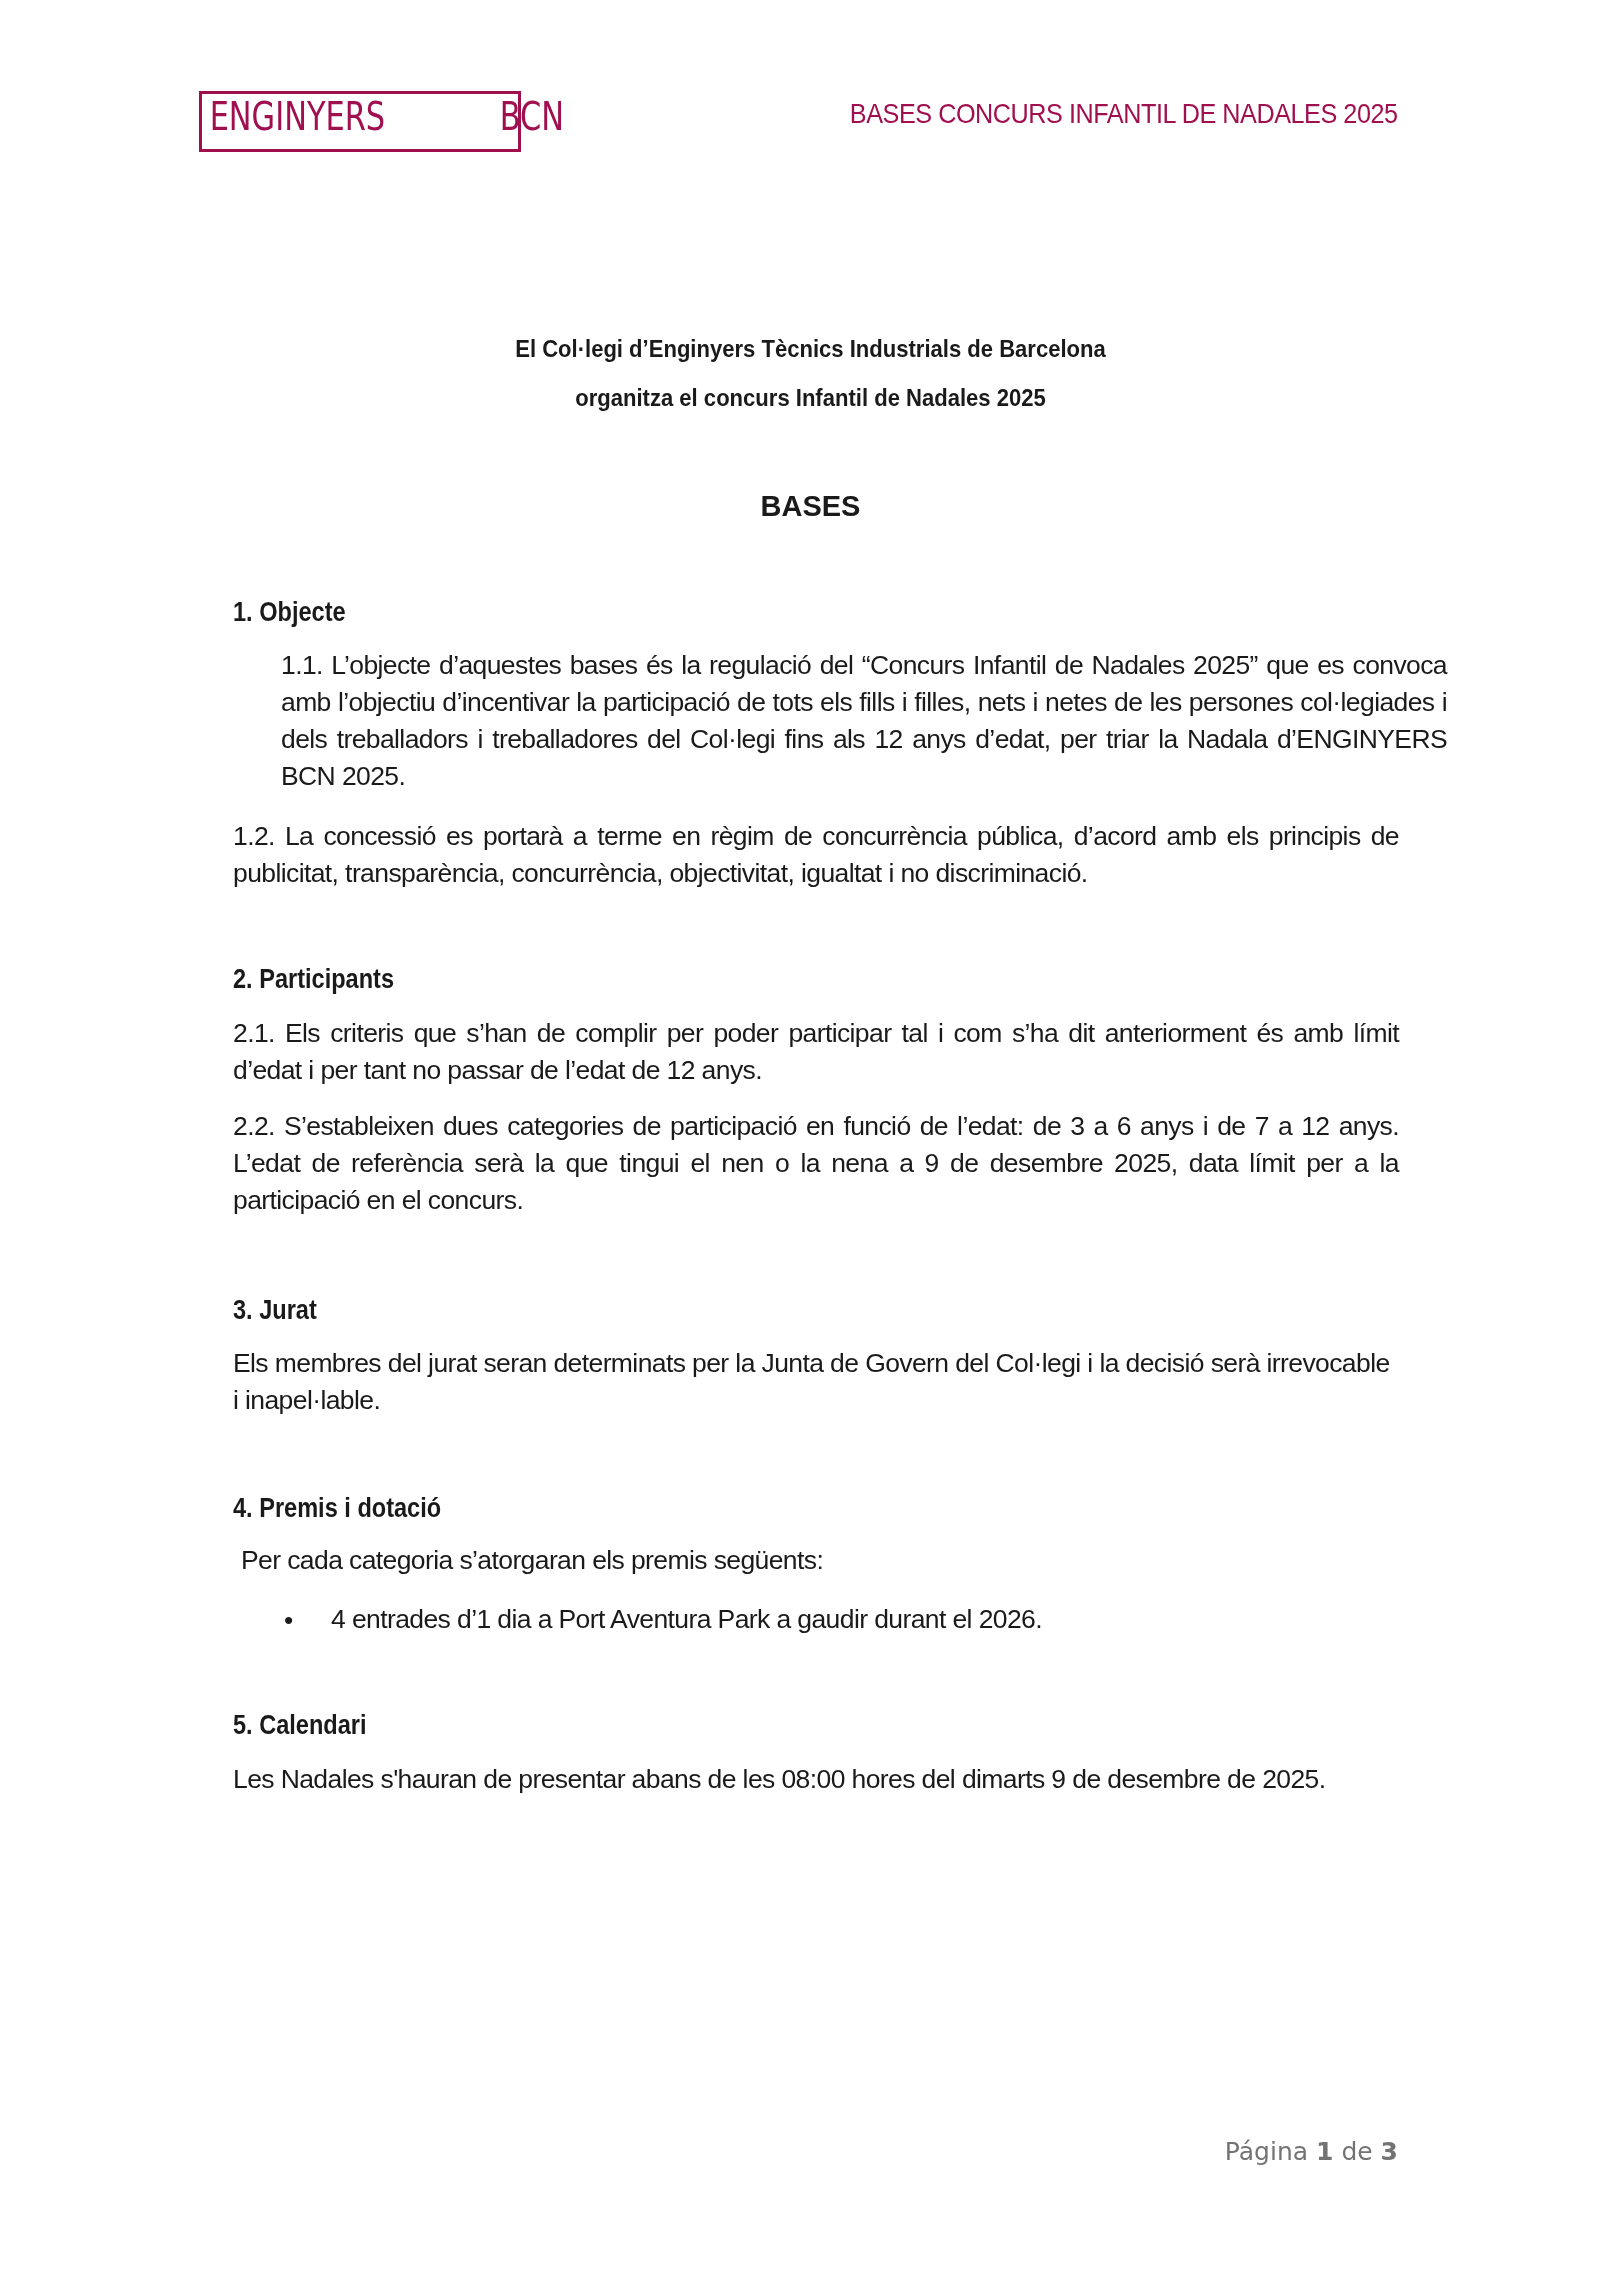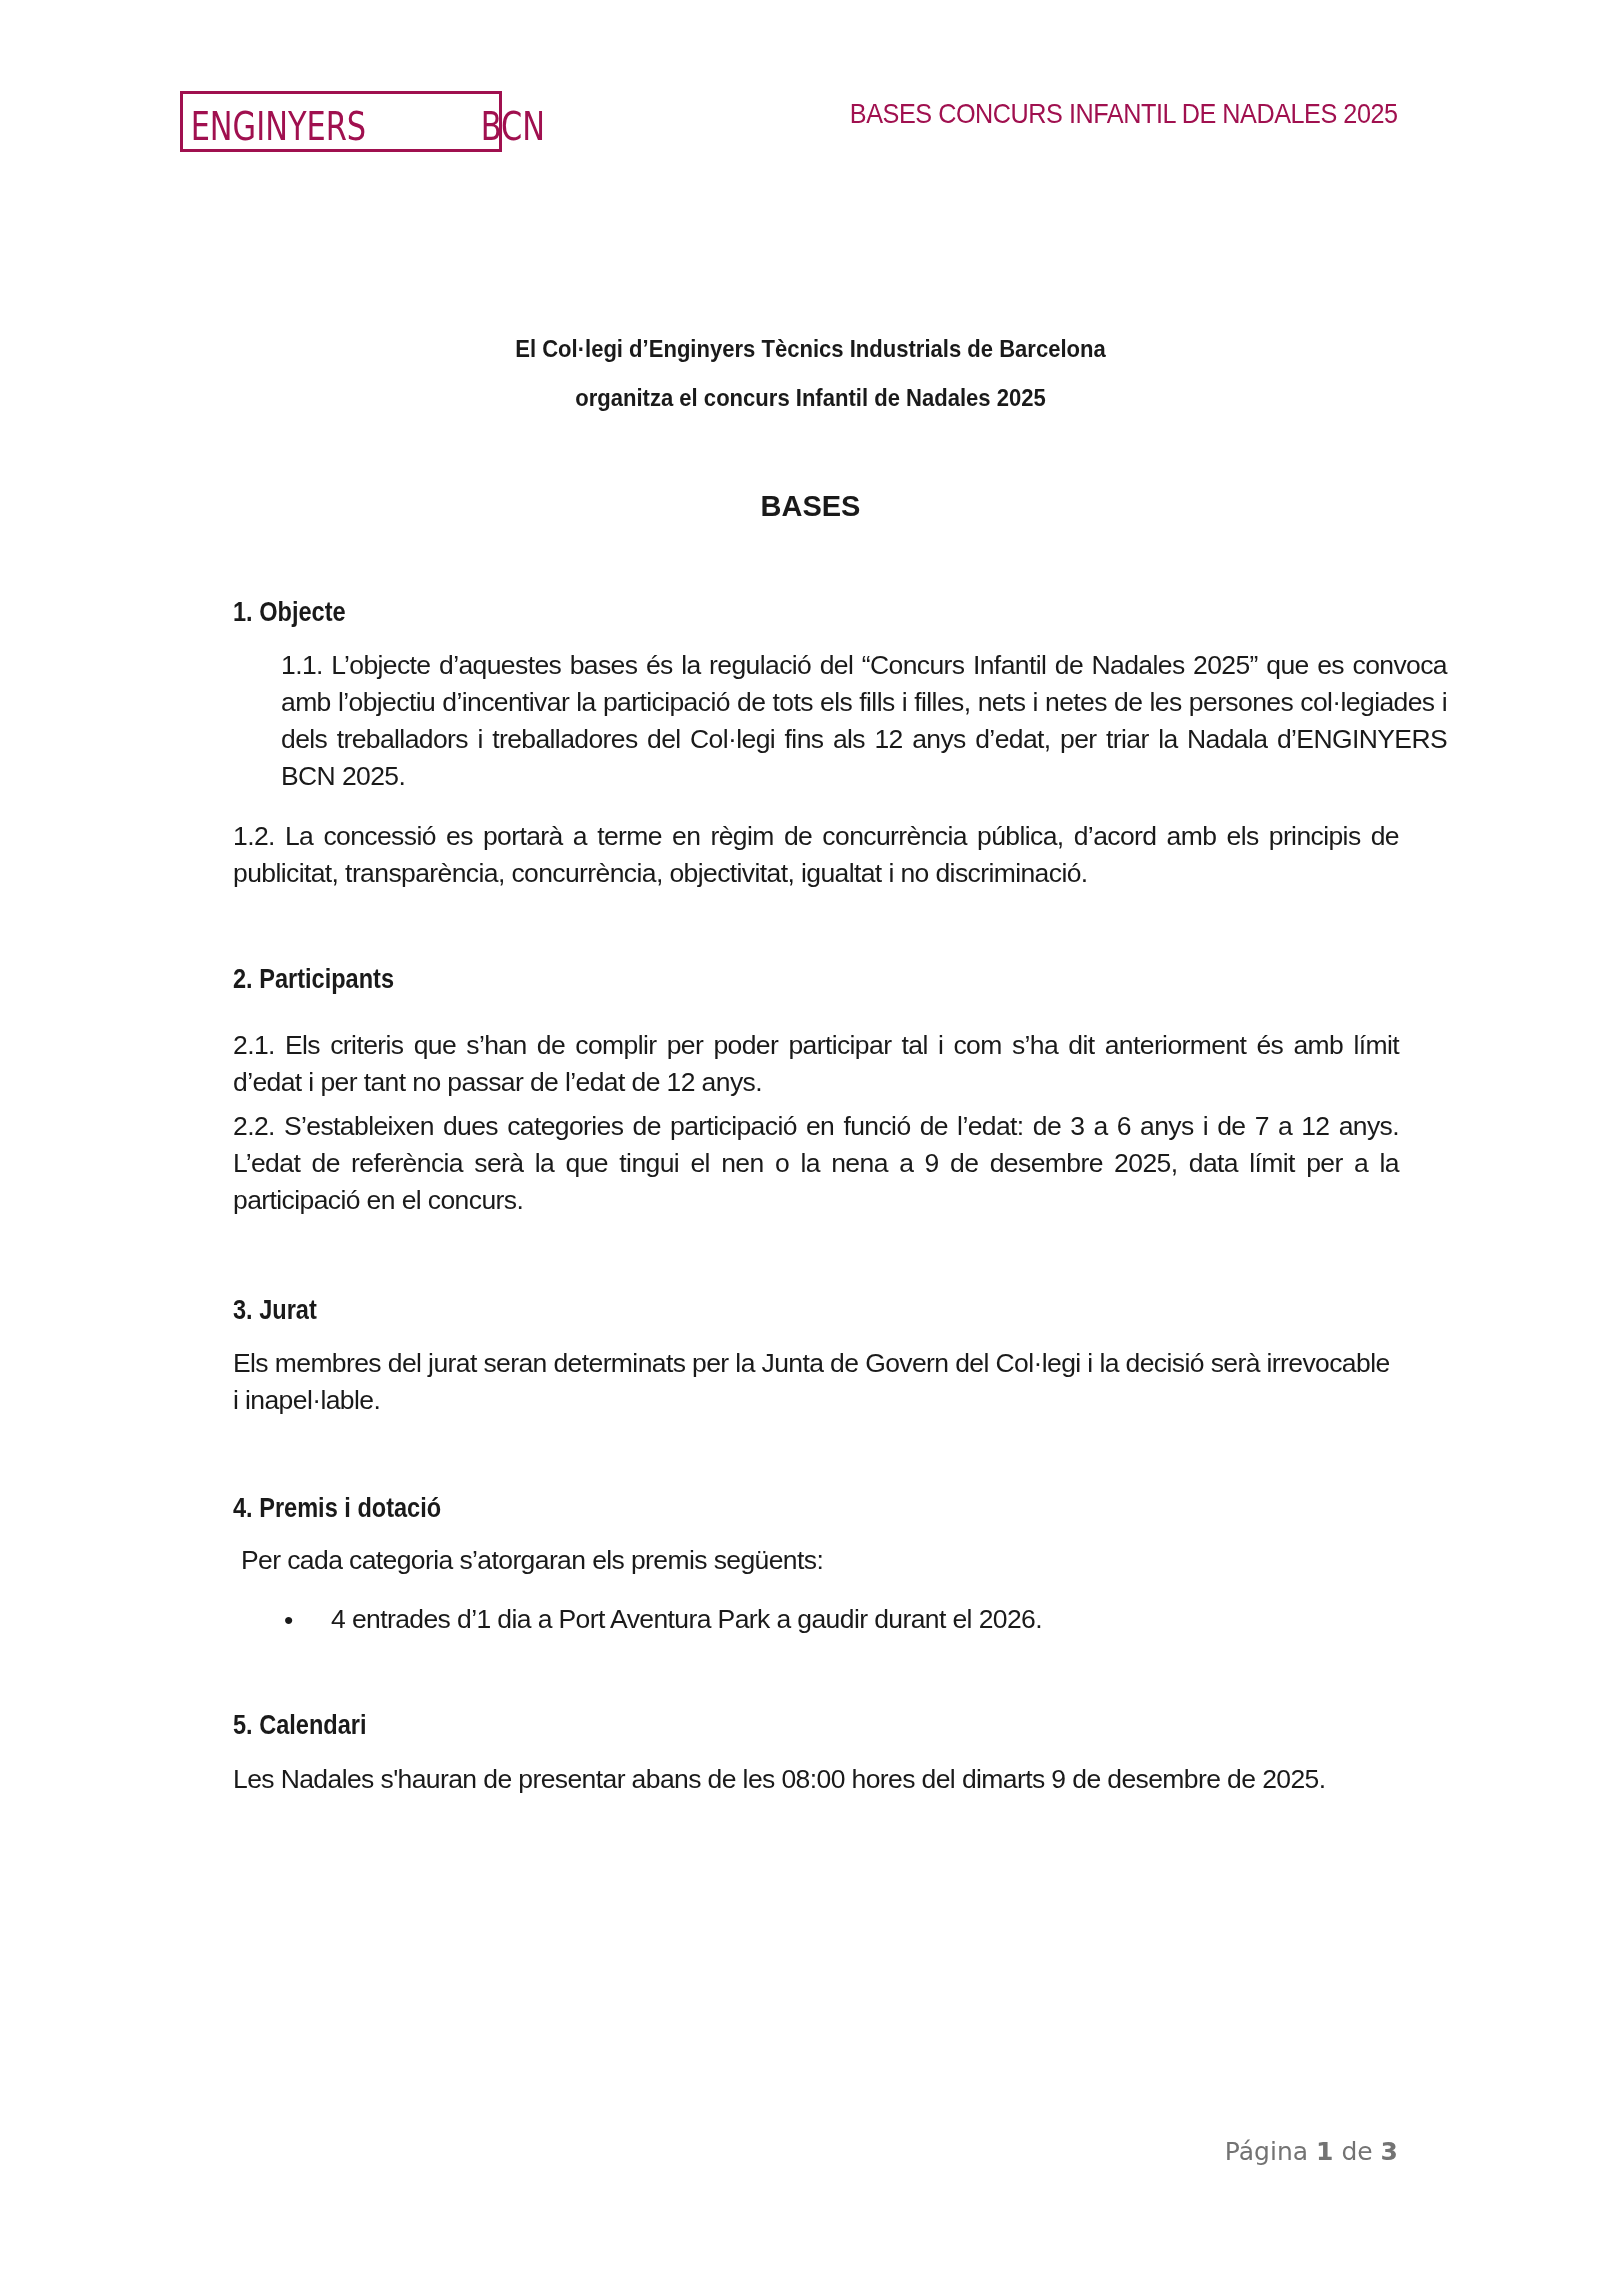--- a/index.html
+++ b/index.html
@@ -1,22 +1,22 @@
 <!DOCTYPE html>
 <html><head>
 <meta charset="utf-8">
 <style>
   html, body { margin: 0; padding: 0; background: #ffffff; }
   body { width: 1621px; height: 2293px; position: relative; overflow: hidden;
          font-family: "Liberation Sans", sans-serif; color: #1a1a1a; }
   .page { position: absolute; left: 0; top: 0; width: 1621px; height: 2293px; }
 
   
-  .logo { position: absolute; left: 180px; top: 91px; height: 55px; width: 316px;
-          border: 3.9px solid #A0104F; display: flex; align-items: flex-end; box-sizing: content-box; gap: 29px; }
+  .logo { position: absolute; left: 199px; top: 91px; height: 55px; width: 316px;
+          border: 3.9px solid #A0104F; display: flex; align-items: flex-start; box-sizing: content-box; gap: 29px; }
   .logo-part { display: flex; align-items: center; justify-content: center;
                color: #A0104F; font-family: "DejaVu Sans", sans-serif; font-size: 39px;
                letter-spacing: 0px; font-weight: normal; transform: scaleX(0.78); transform-origin: left center; }
   .logo-left { width: 222px; padding-left: 9.8px; justify-content: flex-start; }
   .logo-sep { width: 3.9px; background: #A0104F; }
   .logo-right { width: 90px; padding-left: 9.8px; justify-content: flex-start; }
 
   .header-title { position: absolute; right: 223px; top: 98px; color: #A0104F;
                   font-size: 28px; letter-spacing: -0.5px; transform: scaleX(0.9); transform-origin: right center; white-space: nowrap; }
 
@@ -56,21 +56,21 @@
   <div class="intro intro-1">El Col·legi d’Enginyers Tècnics Industrials de Barcelona</div>
   <div class="intro intro-2">organitza el concurs Infantil de Nadales 2025</div>
 
   <div class="bases-title">BASES</div>
 
   <div class="sec-heading" style="top:596px;">1. Objecte</div>
   <div class="para" style="top:647px;margin-left:48px;">1.1. L’objecte d’aquestes bases és la regulació del “Concurs Infantil de Nadales 2025” que es convoca amb l’objectiu d’incentivar la participació de tots els fills i filles, nets i netes de les persones col·legiades i dels treballadors i treballadores del Col·legi fins als 12 anys d’edat, per triar la Nadala d’ENGINYERS BCN 2025.</div>
   <div class="para" style="top:818px;">1.2. La concessió es portarà a terme en règim de concurrència pública, d’acord amb els principis de publicitat, transparència, concurrència, objectivitat, igualtat i no discriminació.</div>
 
   <div class="sec-heading" style="top:963px;">2. Participants</div>
-  <div class="para" style="top:1015px;margin-top:12px;">2.1. Els criteris que s’han de complir per poder participar tal i com s’ha dit anteriorment és amb límit d’edat i per tant no passar de l’edat de 12 anys.</div>
+  <div class="para" style="top:1015px;">2.1. Els criteris que s’han de complir per poder participar tal i com s’ha dit anteriorment és amb límit d’edat i per tant no passar de l’edat de 12 anys.</div>
   <div class="para" style="top:1108px;">2.2. S’estableixen dues categories de participació en funció de l’edat: de 3 a 6 anys i de 7 a 12 anys. L’edat de referència serà la que tingui el nen o la nena a 9 de desembre 2025, data límit per a la participació en el concurs.</div>
 
   <div class="sec-heading" style="top:1294px;">3. Jurat</div>
   <div class="para left" style="top:1345px;">Els membres del jurat seran determinats per la Junta de Govern del Col·legi i la decisió serà irrevocable i inapel·lable.</div>
 
   <div class="sec-heading" style="top:1492px;">4. Premis i dotació</div>
   <div class="para left" style="top:1542px;margin-left:8px;">Per cada categoria s’atorgaran els premis següents:</div>
   <div class="bullet">•</div>
   <div class="bullet-text">4 entrades d’1 dia a Port Aventura Park a gaudir durant el 2026.</div>
 

